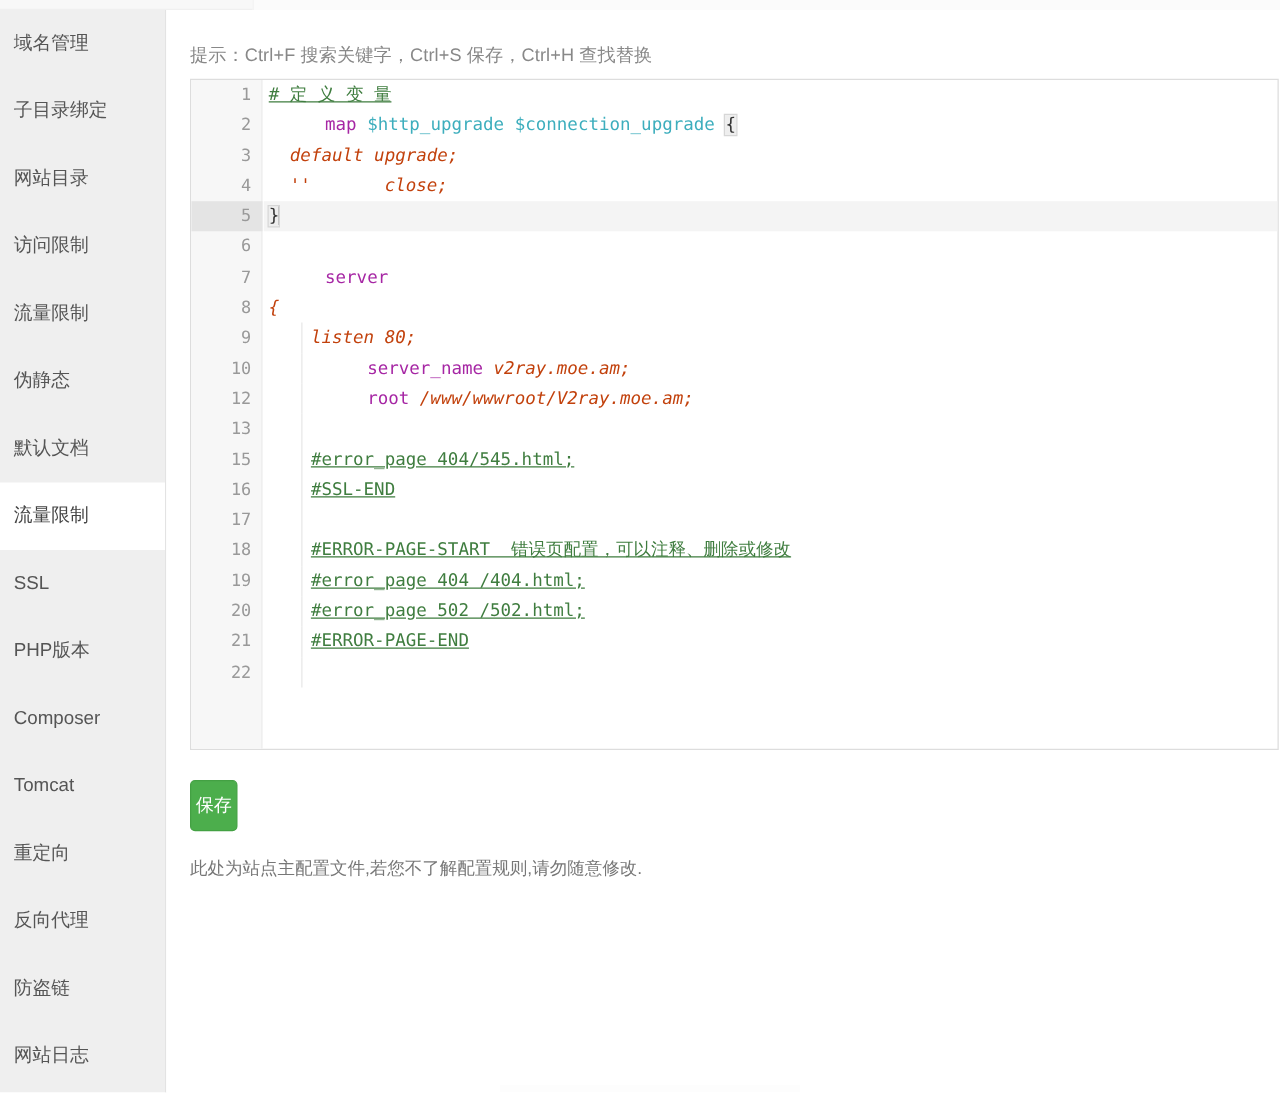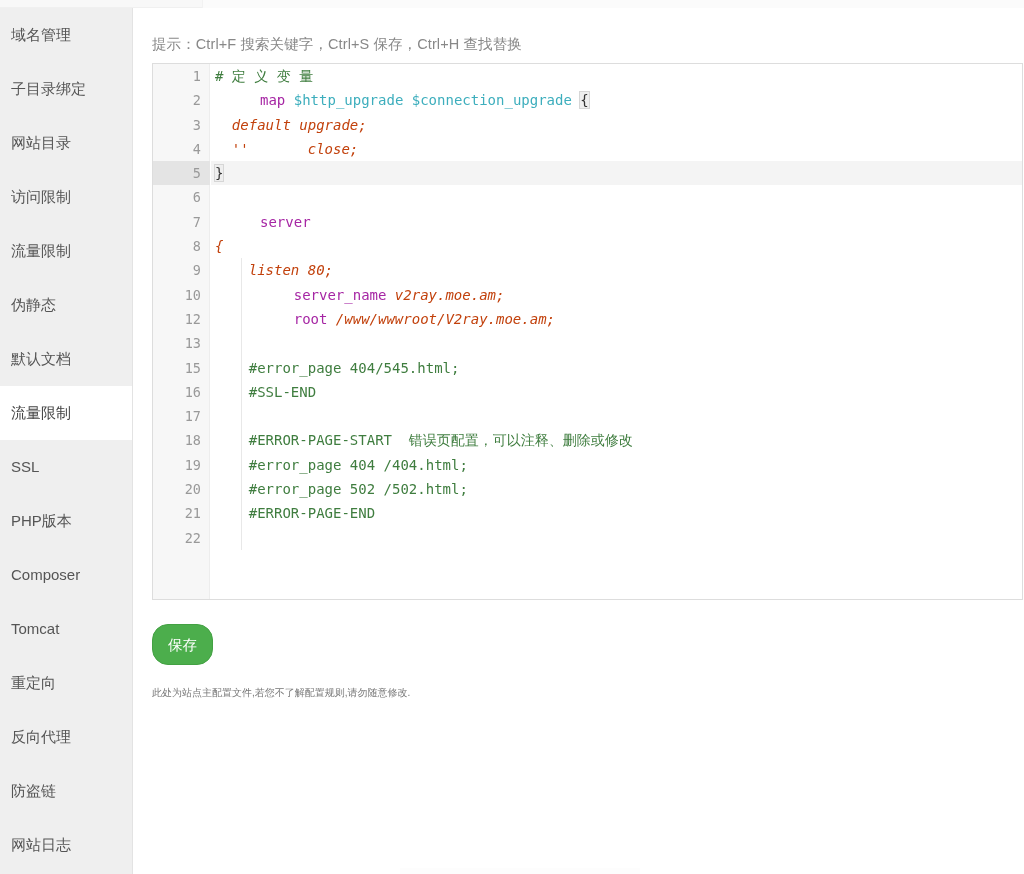--- a/index.html
+++ b/index.html
@@ -82,39 +82,39 @@
   }
   .indent {
     position:absolute; left:0; top:0; width:1px; height:24.3px;
     background:#e8e8e8;
   }
   .cursor {
     display:inline-block; width:1px; height:15px;
     background:#333; vertical-align:-3px;
   }
   
-  .t-com  { color:#3f7d3f; }
+  .t-com  { color:#3f7d3f;text-decoration:underline; }
   .t-kw   { color:#a626a4;margin-left:45px; }
   .t-var  { color:#3daebd; }
   .t-pun  { color:#333333; }
   .t-txt  { color:#c2410c;font-style:italic; }
   .brace-hl { background:#eeeeee; outline:1px solid #d6d6d6; }
 
   
   .save-btn {
     position:absolute; top:616px; left:19px;
-    width:61px; height:41px; line-height:41px;
-    background:#4cae4c; border:1px solid #43a143; border-radius:16px;
+    width:38px; height:41px; line-height:41px;
+    background:#4cae4c; border:1px solid #43a143; border-radius:4px;
     color:#ffffff; font-size:14.5px; text-align:center;
     cursor:pointer; padding:0;
     font-family:"Liberation Sans","DejaVu Sans",sans-serif;
   }
   .footnote {
     position:absolute; top:678px; left:19px;
-    font-size:10px; color:#777; white-space:nowrap;
+    font-size:14px; color:#777; white-space:nowrap;
   }
   .bottom-ghost {
     position:absolute; bottom:0; left:400px; width:240px; height:6px;
     background:#fdfdfd;
   }
 </style>
 </head>
 <body>
 
 <div id="app">

